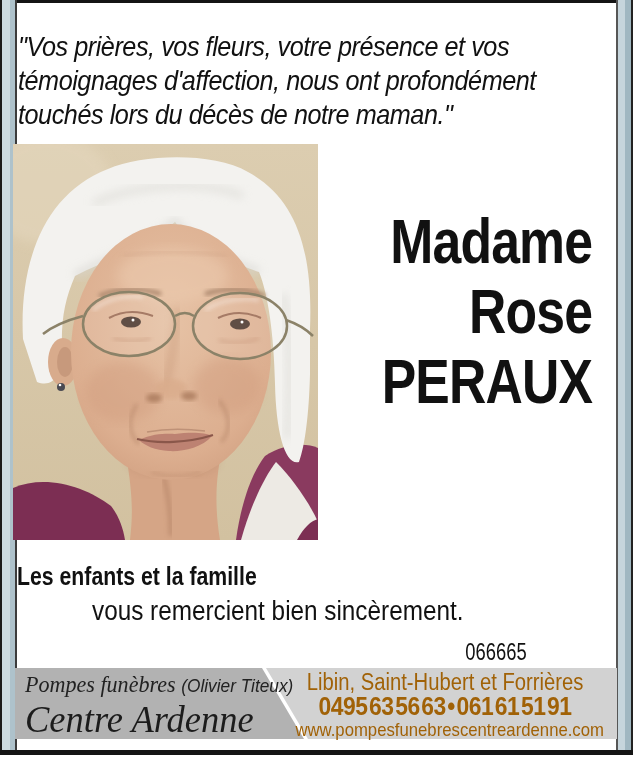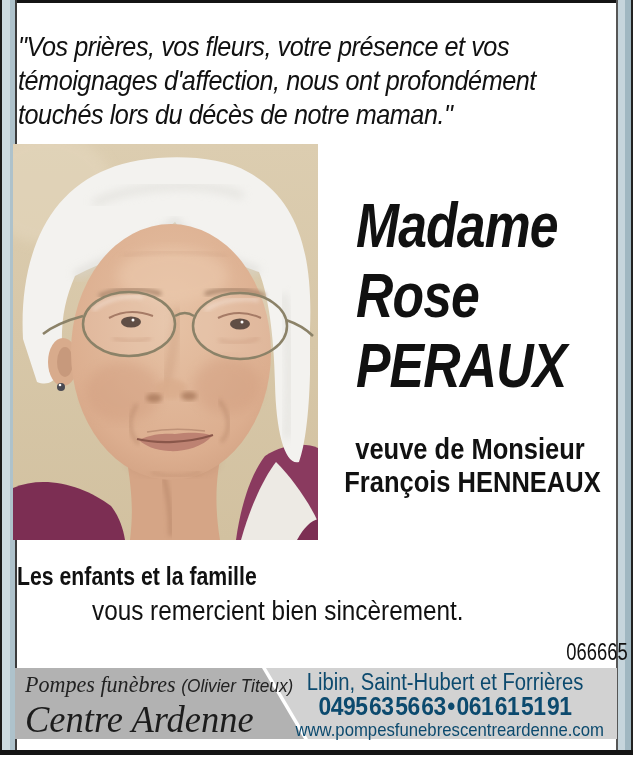--- a/index.html
+++ b/index.html
@@ -16,50 +16,50 @@
   .quote{position:absolute;left:18px;top:30px;width:700px;
          font-style:italic;font-size:28px;line-height:34px;font-weight:500;
          transform:scaleX(0.9);transform-origin:0 0;letter-spacing:-0.5px;}
   .quote div{white-space:nowrap;}
 
   
   .photo{position:absolute;left:13px;top:144px;width:305px;height:396px;}
   .photo svg{display:block;}
 
   
-  .name-block{position:absolute;left:330px;top:190px;width:288px;text-align:left;font-style:italic;}
+  .name-block{position:absolute;left:330px;top:206px;width:288px;text-align:right;}
   .name-line{font-size:63px;line-height:70px;font-weight:bold;letter-spacing:-1px;
              transform:scaleX(0.82);white-space:nowrap;}
   .relation-block{position:absolute;left:322px;top:432px;width:296px;text-align:center;}
   .relation-line{font-size:30px;line-height:33px;font-weight:bold;
                  transform:scaleX(0.85);white-space:nowrap;}
 
   
   .family-bold{position:absolute;left:17px;top:562px;font-size:25px;line-height:28px;font-weight:bold;
                transform:scaleX(0.85);transform-origin:0 50%;white-space:nowrap;}
   .family-reg{position:absolute;left:92px;top:596px;font-size:27px;line-height:30px;
               transform:scaleX(0.9);transform-origin:0 50%;white-space:nowrap;}
 
   
-  .ref-num{position:absolute;left:371px;top:639px;width:257px;text-align:right;font-size:23px;}
+  .ref-num{position:absolute;left:360px;top:639px;width:257px;text-align:center;font-size:23px;}
   .ref-num span{display:inline-block;transform:scaleX(0.8);transform-origin:100% 50%;}
 
   
   .footer{position:absolute;left:15px;top:668px;width:602px;height:71px;}
   .footer-light{position:absolute;inset:0;background:#d2d2d2;
                 clip-path:polygon(251px 0,100% 0,100% 100%,293px 100%);}
   .footer-dark{position:absolute;inset:0;background:#b2b2b2;
                clip-path:polygon(0 0,247px 0,289px 100%,0 100%);}
   .fh-block{position:absolute;left:10px;top:4px;color:#222;font-style:italic;}
   .fh-line1{font-size:23px;line-height:25px;font-family:"Liberation Serif",serif;white-space:nowrap;
             transform:scaleX(0.96);transform-origin:0 50%;}
   .fh-owner{font-family:"Liberation Sans",sans-serif;font-size:18px;}
   .fh-line2{font-size:38px;line-height:40px;font-family:"Liberation Serif",serif;white-space:nowrap;
             transform:scaleX(0.96);transform-origin:0 50%;color:#1c1c1c;}
-  .contact-block{position:absolute;left:260px;right:2px;top:2px;text-align:center;color:#0c4a6e;}
+  .contact-block{position:absolute;left:260px;right:2px;top:2px;text-align:center;color:#a16207;}
   .contact-cities{font-size:23px;line-height:24px;transform:scaleX(0.88);white-space:nowrap;}
   .contact-phones{font-size:26px;line-height:25px;font-weight:bold;word-spacing:-5px;letter-spacing:-0.5px;
                   transform:scaleX(0.88);white-space:nowrap;}
   .contact-web{font-size:19px;line-height:21px;transform:scaleX(0.88);white-space:nowrap;}
 </style>
 </head>
 <body>
 
 <div class="page">
 
@@ -180,24 +180,20 @@
       </g>
     </svg>
   </div>
 
   <div class="name-block">
     <div class="name-line">Madame</div>
     <div class="name-line">Rose</div>
     <div class="name-line">PERAUX</div>
   </div>
 
-  <div class="relation-block">
-    <div class="relation-line">veuve de Monsieur</div>
-    <div class="relation-line">François HENNEAUX</div>
-  </div>
 
   <div class="family-bold">Les enfants et la famille</div>
   <div class="family-reg">vous remercient bien sincèrement.</div>
 
   <div class="ref-num">
     <span>066665</span>
   </div>
 
   <div class="footer">
     <div class="footer-light"></div>

